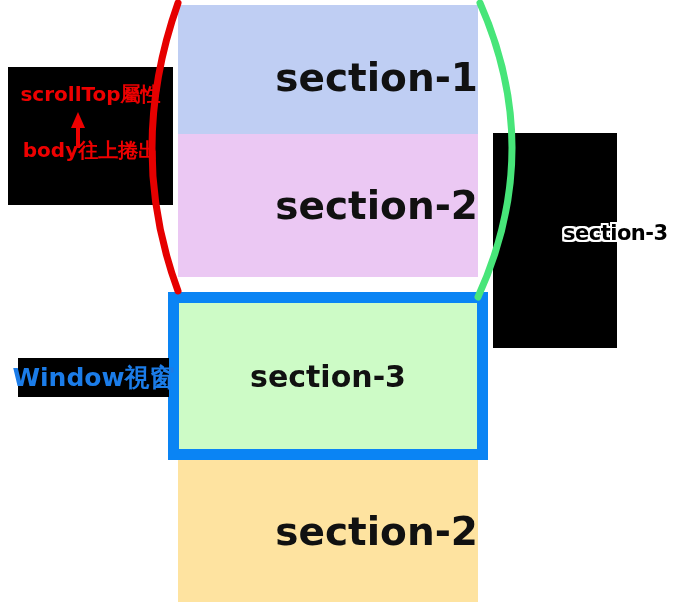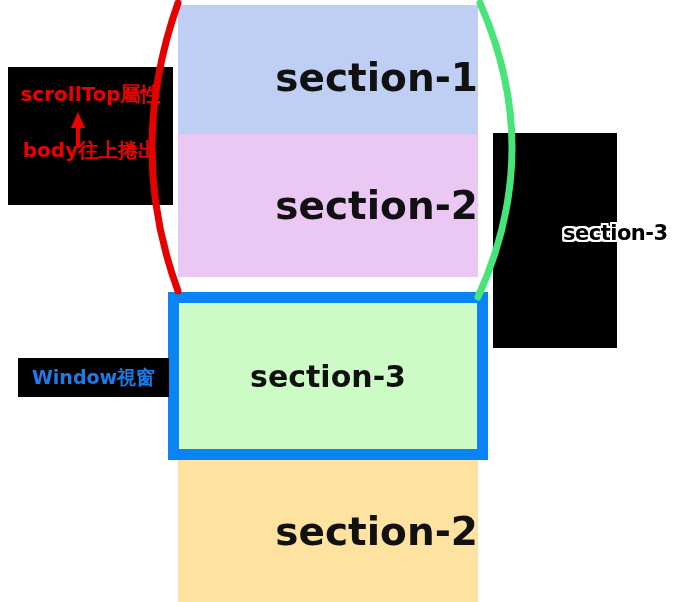--- a/index.html
+++ b/index.html
@@ -38,21 +38,21 @@
   .st-title{top:17px;}
   .st-l2{top:73px;}
   .st-l3{top:103px;font-size:19px;}
   
   .window-box{
     position:absolute;left:18px;top:358px;width:151px;height:39px;
     background:var(--label_box_bg);z-index:2;
     display:flex;align-items:center;justify-content:center;
   }
   .window-box .txt{
-    color:var(--window_label_text);font-weight:bold;font-size:19px;white-space:nowrap;
+    color:var(--window_label_text);font-weight:bold;font-size:25px;white-space:nowrap;
   }
   
   .right-box{
     position:absolute;left:493px;top:133px;width:124px;height:215px;
     background:var(--label_box_bg);z-index:2;
   }
   .right-label{
     position:absolute;left:563px;top:221px;z-index:3;
     font-size:21px;font-weight:bold;color:#000;letter-spacing:-0.5px;white-space:nowrap;
     text-shadow:

